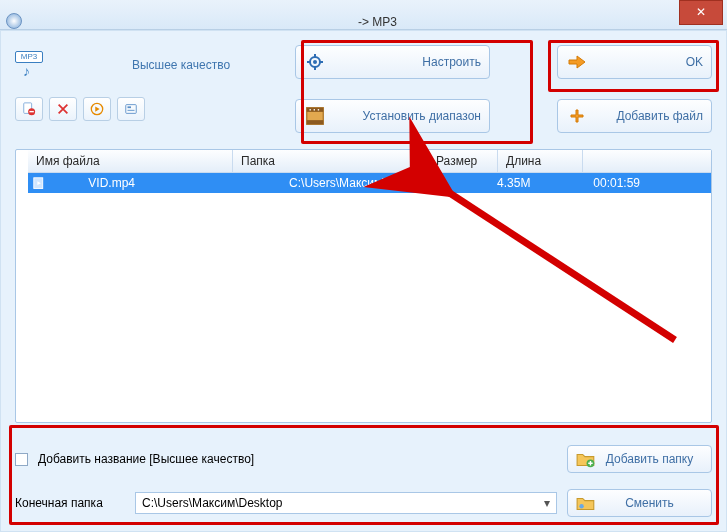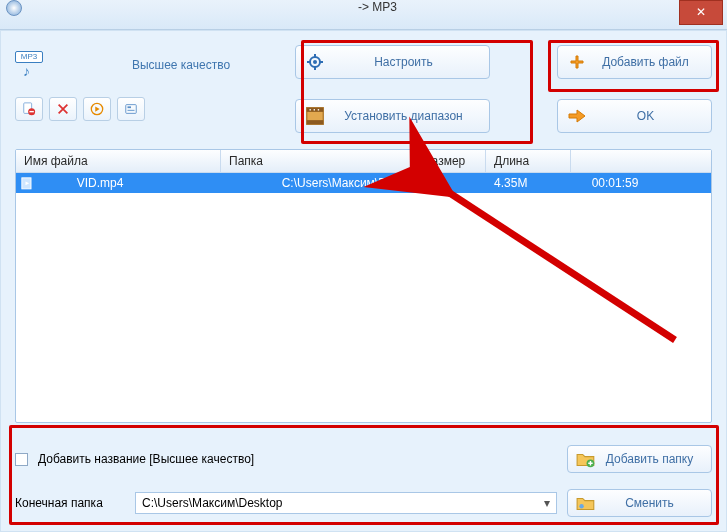--- a/index.html
+++ b/index.html
@@ -1,19 +1,19 @@
 <!DOCTYPE html>
 <html><head>
 <meta charset="utf-8">
 <style>
   * { box-sizing: border-box; font-family: "Segoe UI", Tahoma, sans-serif; font-size: 12px; }
   body { margin: 0; background: #fff; width: 727px; height: 532px; overflow: hidden; }
 
   
-  .titlebar { height: 30px; background: linear-gradient(#e9f2fb,#d9e9f8); display: flex; align-items: flex-start; border-bottom: 1px solid #b8cfe5; position: relative; }
+  .titlebar { height: 30px; background: linear-gradient(#e9f2fb,#d9e9f8); display: flex; align-items: flex-end; border-bottom: 1px solid #b8cfe5; position: relative; }
   .titlebar-icon { width: 16px; height: 16px; margin: 0 6px; border-radius: 50%; background: radial-gradient(#fff,#7aa7d8); border:1px solid #6b93c2;}
   .titlebar-title { flex: 1; text-align: center; color: #333; }
   .close-btn { width: 44px; height: 25px; background: #c74a3a; color: #fff; text-align: center; line-height: 20px; font-size: 16px; position:absolute; right:4px; top:0; border:1px solid #a03020; cursor:pointer;}
   .close-btn::before{content:"✕"; font-size:12px;}
 
   .client { background: #e7f2fc; border: 1px solid #d0e2f2; padding: 14px 14px 14px 14px; height: calc(100% - 30px); display:flex; flex-direction:column; }
 
   
   .top-row { display: flex; align-items: flex-start; height: 92px; }
   .quality-block { width: 280px; display:flex; flex-direction:column; }
@@ -24,30 +24,30 @@
   .quality-label { color:#3f76af; }
 
   .mini-toolbar { display:flex; gap:6px; margin-top:12px; }
   .mini-btn { width:28px; height:24px; background:linear-gradient(#fff,#eaf3fc); border:1px solid #b8cfe5; border-radius:3px; display:flex; align-items:center; justify-content:center; cursor:pointer;}
   .mini-btn svg{width:14px;height:14px;}
 
   .big-buttons { display:grid; grid-template-columns: 195px; grid-template-rows: 34px 34px; gap: 20px; }
   .right-buttons { display:grid; grid-template-columns: 155px; grid-template-rows: 34px 34px; gap: 20px; margin-left:auto;}
   .wbtn { display:flex; align-items:center; background:linear-gradient(#fdfeff,#e8f1fb); border:1px solid #a9c7e6; border-radius:4px; cursor:pointer; padding:0 8px;}
   .wbtn .ico{width:22px; display:flex; align-items:center; justify-content:center;}
-  .wbtn .lbl{flex:1; text-align:center; color:#3f6fa5;}
+  .wbtn .lbl{flex:1; text-align:right; color:#3f6fa5;}
 
   
   .hl{ border:3px solid #d30000; position:absolute; pointer-events:none; border-radius:2px;}
   .hl1{ left:301px; top:40px; width:232px; height:104px;}
   .hl2{ left:548px; top:40px; width:171px; height:52px;}
   .hl3{ left:9px; top:425px; width:710px; height:100px;}
 
   
-  .list-area{ margin-top:12px; flex:1; border:1px solid #a9c7e6; background:#fff; border-radius:2px; display:flex; flex-direction:column; min-height:0;}
+  .list-area{ margin-top:12px; flex:1; border:1px solid #a9c7e6; background:#fff; border-radius:2px; display:flex; flex-direction:column; min-height:0;padding-left:12px;}
   .list-header{ display:flex; background:linear-gradient(#fdfeff,#e4eef9); border-bottom:1px solid #c9dbef;}
   .list-header .col{ padding:4px 8px; border-right:1px solid #c9dbef; color:#2a2a2a; font-size:12px; }
   .col-name{width:205px;} .col-folder{width:195px;} .col-size{width:70px;} .col-len{width:85px;} .col-range{flex:1;}
   .list-body{flex:1; overflow:auto;}
   .row{ display:flex; align-items:center; height:20px;gap:32px; }
   .row.selected{ background:#2f8ef4; color:#fff;}
   .row .cell{ padding:0 8px; font-size:12px; overflow:hidden; white-space:nowrap;}
   .row .ico{width:16px;height:16px; margin-left:4px; margin-right:2px; display:inline-flex; align-items:center; justify-content:center;}
 
   
@@ -148,33 +148,33 @@
               <rect x="10" y="3" width="1" height="1" fill="#fff"></rect>
             </svg>
           </span>
         <span class="lbl">Установить диапазон</span>
       </div>
     </div>
 
     <div class="right-buttons">
       <div class="wbtn">
         <span class="ico">
+            <svg class="arrow-right-orange" viewBox="0 0 18 14">
+              <path d="M1 5 L9 5 L9 1 L17 7 L9 13 L9 9 L1 9 Z" fill="#f49b25" stroke="#d47a05"></path>
+            </svg>
+          </span>
+        <span class="lbl">OK</span>
+      </div>
+      <div class="wbtn">
+        <span class="ico">
             <svg class="plus" viewBox="0 0 14 14">
               <path d="M6 1 h2 v5 h5 v2 h-5 v5 h-2 v-5 h-5 v-2 h5 Z" fill="#f49b25" stroke="#d47a05"></path>
             </svg>
           </span>
         <span class="lbl">Добавить файл</span>
-      </div>
-      <div class="wbtn">
-        <span class="ico">
-            <svg class="arrow-right-orange" viewBox="0 0 18 14">
-              <path d="M1 5 L9 5 L9 1 L17 7 L9 13 L9 9 L1 9 Z" fill="#f49b25" stroke="#d47a05"></path>
-            </svg>
-          </span>
-        <span class="lbl">OK</span>
       </div>
     </div>
   </div>
 
   <div class="list-area">
     <div class="list-header">
       <div class="col col-name">Имя файла</div>
       <div class="col col-folder">Папка</div>
       <div class="col col-size">Размер</div>
       <div class="col col-len">Длина</div>

